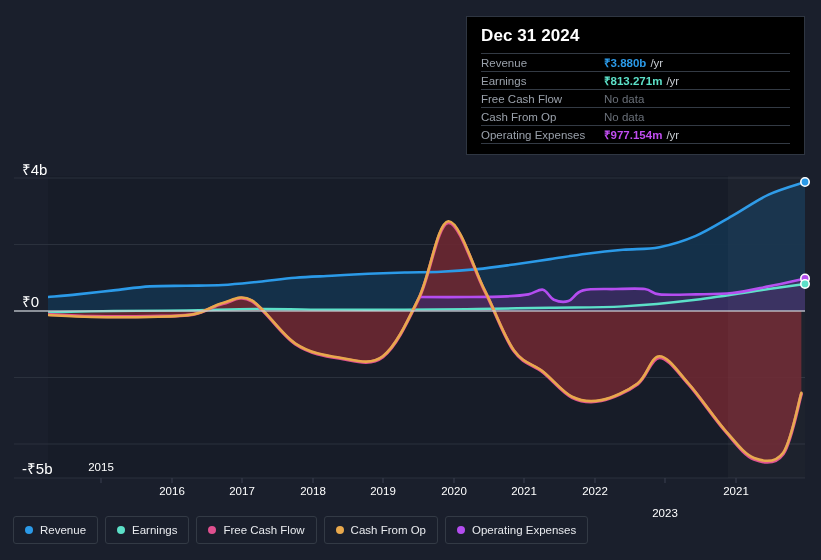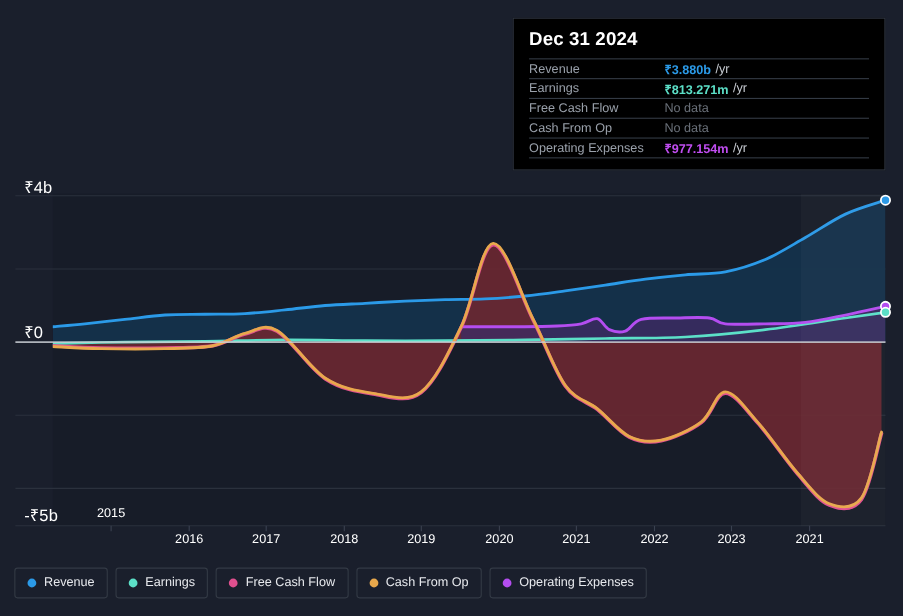--- a/index.html
+++ b/index.html
@@ -180,21 +180,21 @@
     </div>
   <div id="x-axis-labels">
       <div class="x-label" style="top: 461px; left: 101px;">2015</div>
       <div class="x-label" style="top: 485px; left: 172px;">2016</div>
       <div class="x-label" style="top: 485px; left: 242px;">2017</div>
       <div class="x-label" style="top: 485px; left: 313px;">2018</div>
       <div class="x-label" style="top: 485px; left: 383px;">2019</div>
       <div class="x-label" style="top: 485px; left: 454px; text-align: right;">2020</div>
       <div class="x-label" style="top: 485px; left: 524px;">2021</div>
       <div class="x-label" style="top: 485px; left: 595px;">2022</div>
-      <div class="x-label" style="top: 485px; left: 665px;">2023</div>
+      <div class="x-label" style="top: 507px; left: 665px;">2023</div>
       <div class="x-label" style="top: 485px; left: 736px;">2021</div>
     </div>
 
   <div id="tooltip">
     <div id="tooltip-date">Dec 31 2024</div>
     <div id="tooltip-rows">
         <div class="tt-row">
           <div class="tt-key">Revenue</div>
           <div class="tt-val">
             <span class="tt-amount" style="color: rgb(43, 154, 232);">₹3.880b</span>

